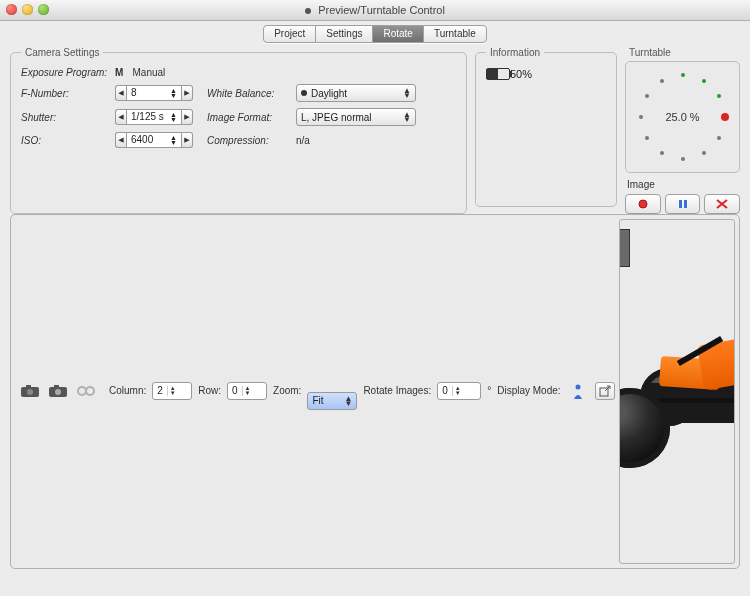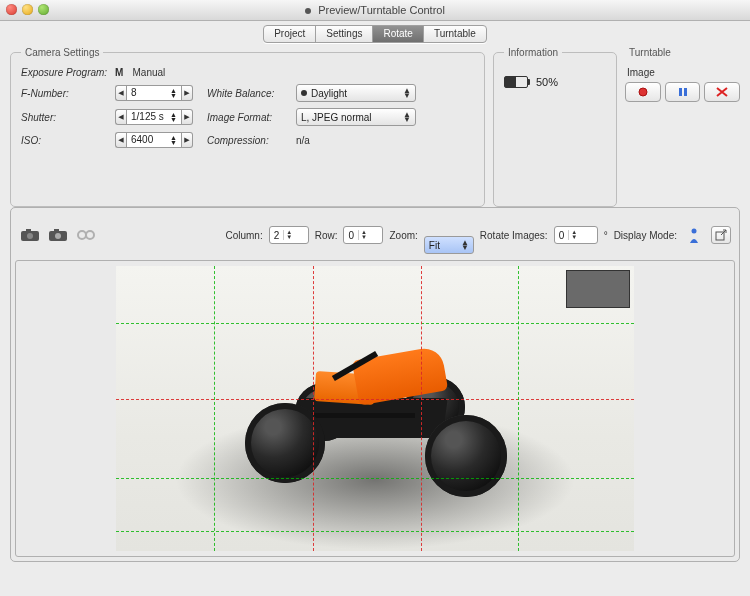--- a/index.html
+++ b/index.html
@@ -71,21 +71,21 @@
     display: flex;
     gap: 8px;
     align-items: stretch;
     margin-top: 4px;
   }
 
   fieldset.group {
     border: 1px solid #bdbdbd;
     border-radius: 5px;
     background: #eaeaea;
-    padding: 8px 2px 10px 10px;
+    padding: 8px 20px 10px 10px;
     margin: 0;
   }
   fieldset.group > legend {
     font-size: 10px;
     color: #555;
     padding: 0 4px;
   }
 
   .camera-settings {
     flex: 1;
@@ -161,22 +161,22 @@
     height:16px; border-radius:3px;
     padding: 0 2px 0 4px; font-size:10px;
   }
   .numinput .ud {
     display:flex; flex-direction:column; margin-left:4px;
     font-size:6px; line-height:5px; color:#333;
     border-left:1px solid #ccc; padding-left:2px;
   }
 
   .info .battery-row {
-    display:flex; gap:8px; align-items:center;
-    margin-top:10px;
+    display:flex; gap:0; align-items:center;
+    margin-top:2px;
   }
   .battery {
     width:22px; height:10px; border:1px solid #333; border-radius:2px; position:relative;
   }
   .battery::after {
     content:""; position:absolute; right:-3px; top:2px; width:2px; height:6px; background:#333; border-radius:0 1px 1px 0;
   }
   .battery .fill { height:100%; width:50%; background:#333; }
 
   .turntable .circlebox {
@@ -207,21 +207,21 @@
   .btn svg { display:block; }
 
   
   .preview-tabs-row { text-align:center; margin:6px 0 2px 0; }
 
   .preview-panel {
     border:1px solid #b0b0b0; border-radius:5px;
     background:#eaeaea;
     padding:4px;
     height: 345px;
-    display:flex; flex-direction:column;
+    display:flex; flex-direction:row;
   }
   .preview-toolbar {
     display:flex; align-items:center; gap:6px;
     padding: 4px 4px 6px 4px;
   }
   .tool-ico {
     width:22px; height:18px;
     display:flex; align-items:center; justify-content:center;
     color:#555;
   }
@@ -377,20 +377,35 @@
       <div class="battery-row">
         <div class="battery">
           <div class="fill"></div>
         </div>
         <span>50%</span>
       </div>
     </fieldset>
 
     <div class="turntable">
       <div style="font-size:10px; color:#555; margin:0 0 3px 4px">Turntable</div>
+      <div class="circlebox">
+        <div class="tt-pct">25.0 %</div>
+      <div class="tt-dot done" style="left: 55px; top: 11px;"></div>
+          <div class="tt-dot done" style="left: 76px; top: 16.6269px;"></div>
+          <div class="tt-dot done" style="left: 91.3731px; top: 32px;"></div>
+          <div class="tt-dot current" style="left: 95px; top: 51px;"></div>
+          <div class="tt-dot idle" style="left: 91.3731px; top: 74px;"></div>
+          <div class="tt-dot idle" style="left: 76px; top: 89.3731px;"></div>
+          <div class="tt-dot idle" style="left: 55px; top: 95px;"></div>
+          <div class="tt-dot idle" style="left: 34px; top: 89.3731px;"></div>
+          <div class="tt-dot idle" style="left: 18.6269px; top: 74px;"></div>
+          <div class="tt-dot idle" style="left: 13px; top: 53px;"></div>
+          <div class="tt-dot idle" style="left: 18.6269px; top: 32px;"></div>
+          <div class="tt-dot idle" style="left: 34px; top: 16.6269px;"></div>
+        </div>
       <div style="font-size:10px; color:#333; margin:6px 0 0 2px">Image</div>
       <div class="ctrl-row">
         <div class="btn">
           <svg width="14" height="10">
               <circle cx="7" cy="5" r="4" fill="#d33" stroke="#a11"></circle>
             </svg>
         </div>
         <div class="btn">
           <svg width="14" height="10">
               <rect x="3" y="1" width="3" height="8" fill="#3a6fd8"></rect>

